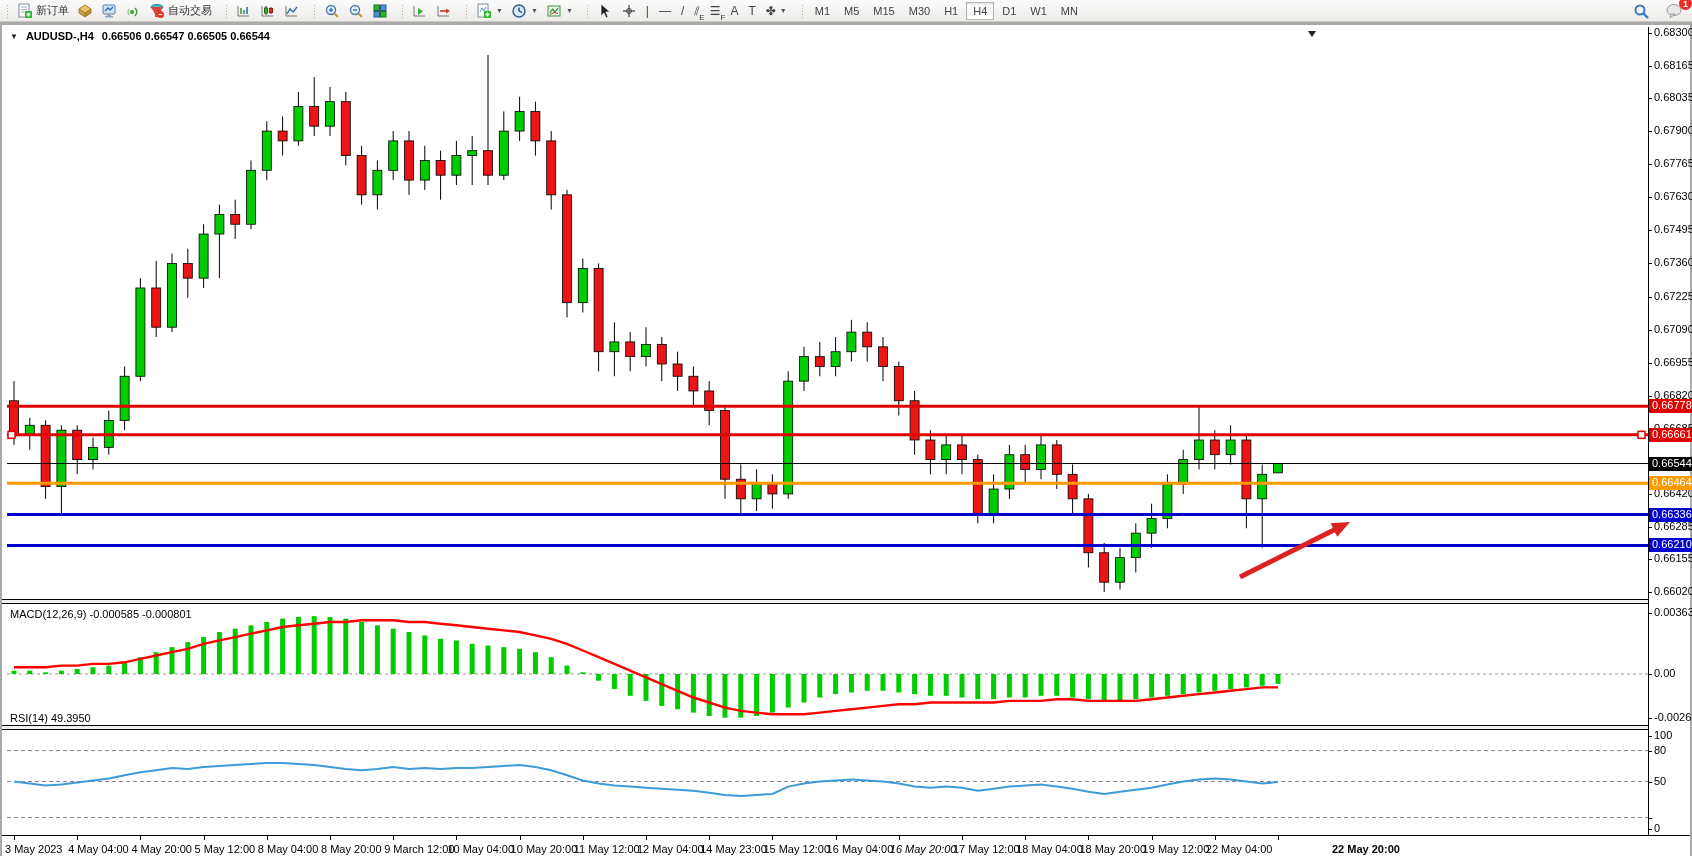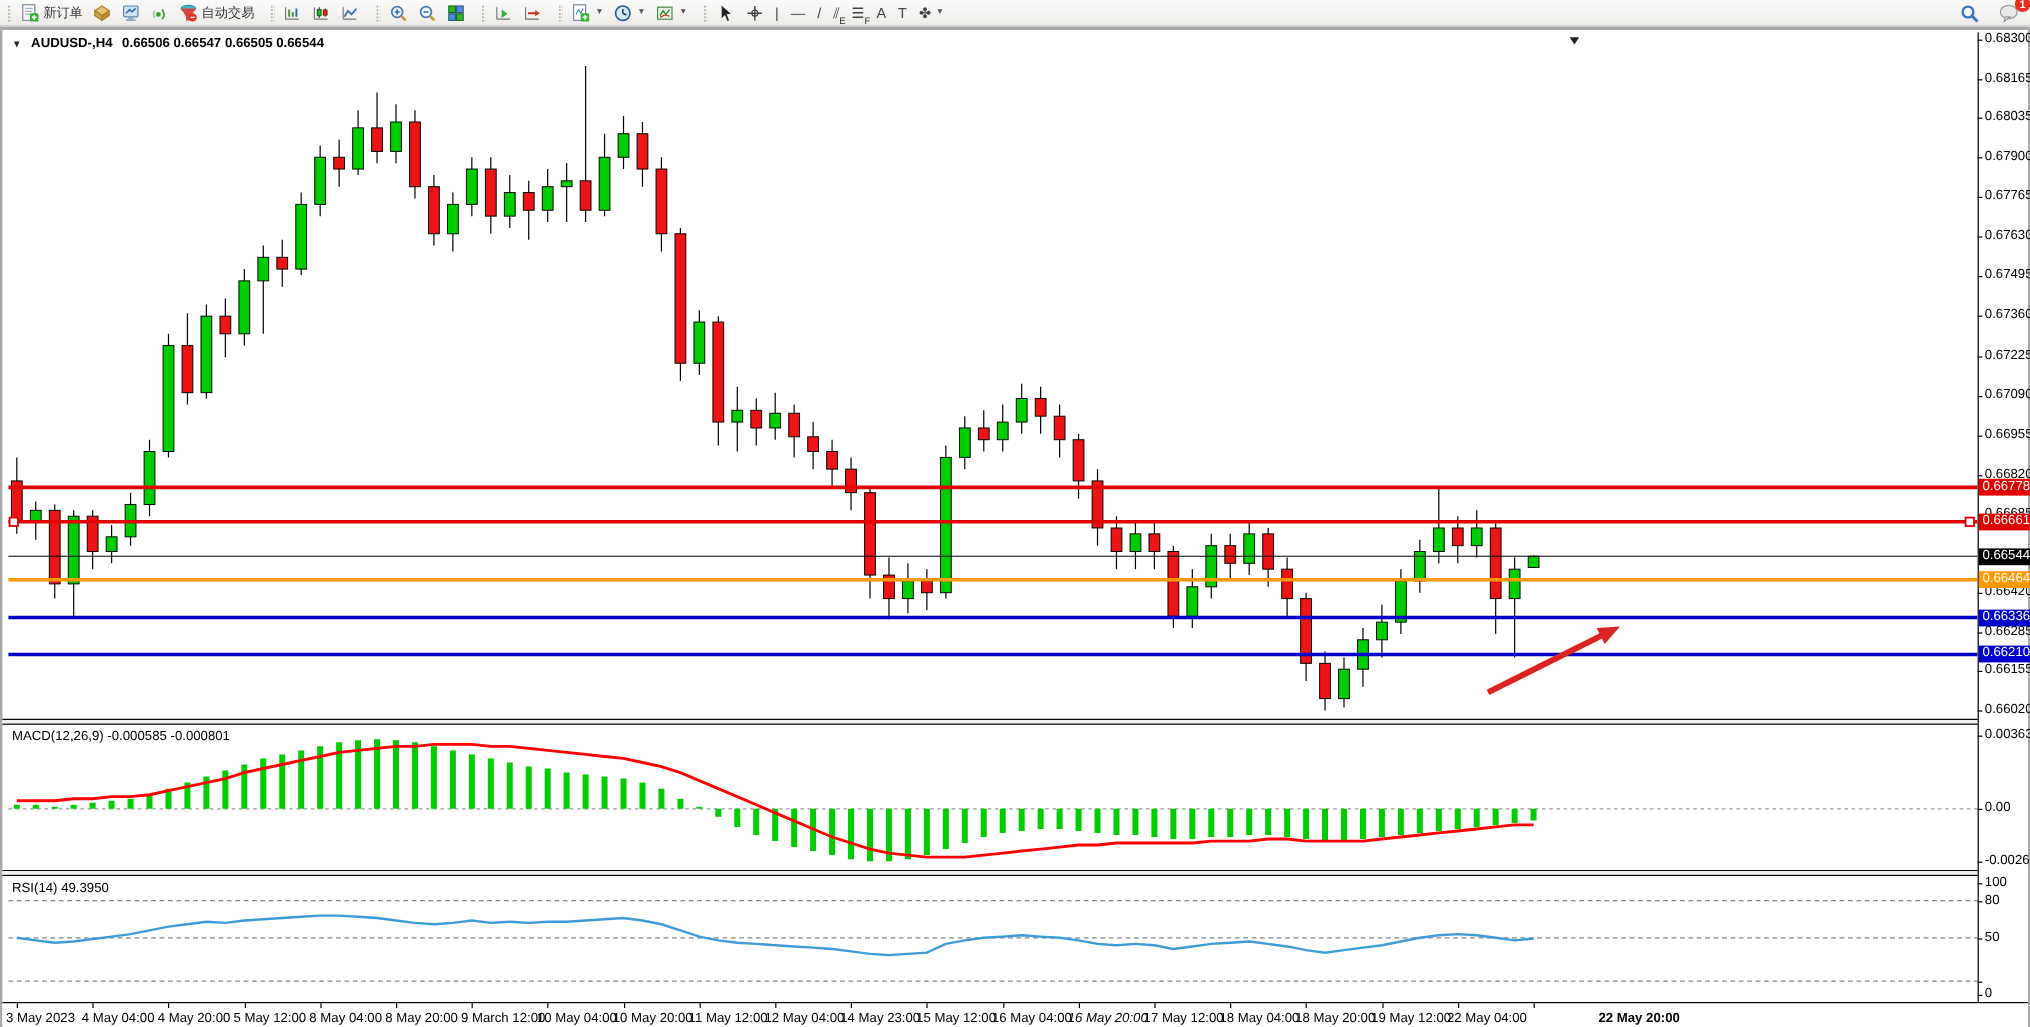--- a/index.html
+++ b/index.html
@@ -228,20 +228,34 @@
         <div class="tbtn glyphbtn">—</div>
         <div class="tbtn glyphbtn">/</div>
         <div class="tbtn glyphbtn">⫽<span class="sub">E</span></div>
         <div class="tbtn glyphbtn">☰<span class="sub">F</span></div>
         <div class="tbtn glyphbtn">A</div>
         <div class="tbtn glyphbtn">T</div>
         <div class="tbtn glyphbtn">✤<span class="dd">▼</span></div>
       </div>
   </div>
 
+  <div class="tgroup">
+    <div class="grip"></div>
+    <div id="timeframes-host" style="display:flex;align-items:center;">
+        <div class="tfbtn">M1</div>
+        <div class="tfbtn">M5</div>
+        <div class="tfbtn">M15</div>
+        <div class="tfbtn">M30</div>
+        <div class="tfbtn">H1</div>
+        <div class="tfbtn active">H4</div>
+        <div class="tfbtn">D1</div>
+        <div class="tfbtn">W1</div>
+        <div class="tfbtn">MN</div>
+      </div>
+  </div>
 
   <div id="tb-right">
     <div class="tbtn">
         <svg width="17" height="17">
       <circle cx="7" cy="7" r="4.5" fill="none" stroke="#3a76c4" stroke-width="2"></circle>
       <line x1="10.5" y1="10.5" x2="15" y2="15" stroke="#3a76c4" stroke-width="2.4"></line>
         </svg>
       </div>
     <div class="tbtn" style="position:relative;">
       <svg width="18" height="16">
@@ -254,21 +268,21 @@
 </div>
 
 <div id="chartwin">
   <div id="title-row">
     <span style="font-size:8px;color:#222;">▼</span>
     <span>AUDUSD-,H4</span>
     <span>0.66506 0.66547 0.66505 0.66544</span>
   </div>
 
   <div class="ind-label" id="macd-label" style="top: 583px;">MACD(12,26,9) -0.000585 -0.000801</div>
-  <div class="ind-label" id="rsi-label" style="top: 709px;">RSI(14) 49.3950</div>
+  <div class="ind-label" id="rsi-label" style="top: 687px;">RSI(14) 49.3950</div>
 
   <svg class="layer" id="main-svg" width="1646" height="596" style="top: -22px; left: 0px;">
       <line x1="12" y1="378.1491228070194" x2="12" y2="441.89473684210543" stroke="#000000" stroke-width="1"></line>
       <rect x="7.5" y="397.7631578947365" width="9" height="34.32456140351036" fill="#ec1414" stroke="#000" stroke-width="0.8"></rect>
       <line x1="27.8" y1="414.92543859649163" x2="27.8" y2="446.7982456140347" stroke="#000000" stroke-width="1"></line>
       <rect x="23.3" y="422.2807017543856" width="9" height="9.807017543861264" fill="#00cd00" stroke="#000" stroke-width="0.8"></rect>
       <line x1="43.6" y1="417.3771929824563" x2="43.6" y2="495.83333333333286" stroke="#000000" stroke-width="1"></line>
       <rect x="39.1" y="422.2807017543856" width="9" height="61.29385964912416" fill="#ec1414" stroke="#000" stroke-width="0.8"></rect>
       <line x1="59.400000000000006" y1="422.2807017543856" x2="59.400000000000006" y2="510.5438596491234" stroke="#000000" stroke-width="1"></line>
       <rect x="54.900000000000006" y="427.1842105263176" width="9" height="56.390350877192134" fill="#00cd00" stroke="#000" stroke-width="0.8"></rect>

